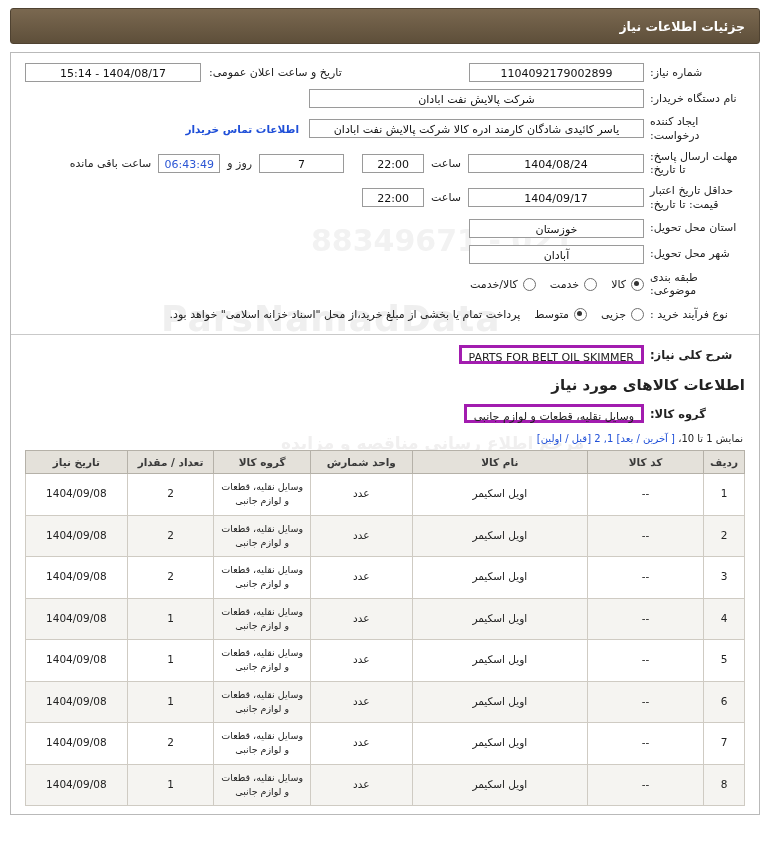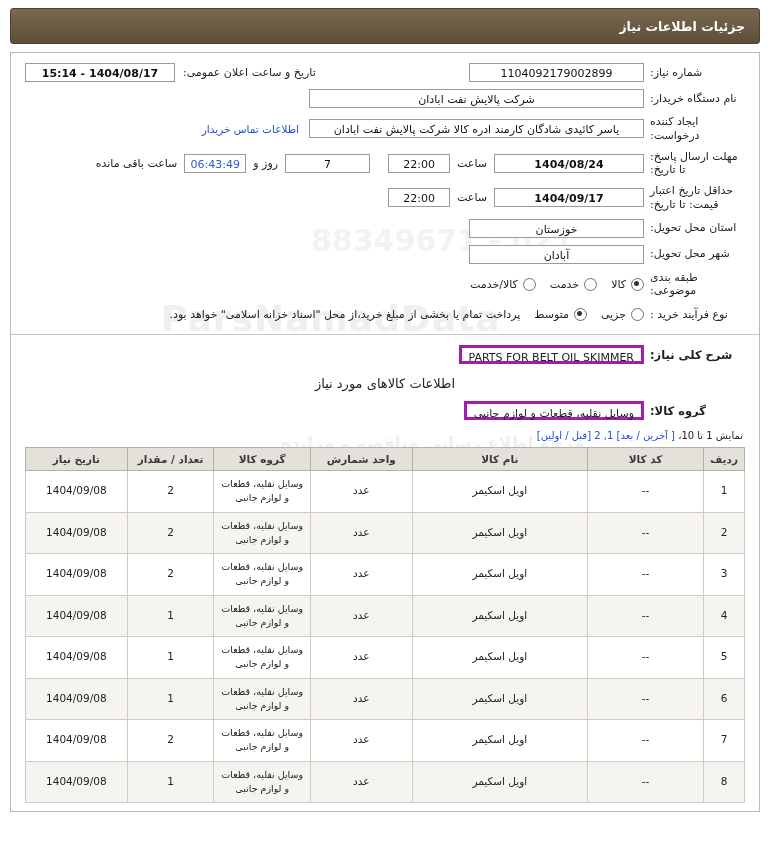--- a/index.html
+++ b/index.html
@@ -100,34 +100,35 @@
     box-sizing: border-box;
     text-align: center;
     color: #111;
     overflow: hidden;
     white-space: nowrap;
   }
   .fbox.wide { width: 335px; }
   .fbox.mid  { width: 175px; }
   .fbox.small{ width: 85px; }
   .fbox.tiny { width: 62px; }
-  .fbox.date { width: 150px; font-weight: bold; }
+  .fbox.date { width: 176px; }
   .fbox.prov { width: 175px; }
 
   .inline-label {
     font-size: 11px;
     padding: 0 7px;
     white-space: nowrap;
   }
   .link {
     color: #1f4fd8;
     font-size: 10.5px;
     padding-right: 10px;
     text-decoration: none;
     cursor: pointer;
+    font-weight: bold;
   }
 
   .countdown {
     color: #2a55d4;
     border: 1px solid #9a9a9a;
     background: #fff;
     width: 62px;
     height: 19px;
     line-height: 19px;
     text-align: center;
@@ -189,23 +190,22 @@
     border: 3px solid #a21caf;
     background: #fff;
     font-size: 11px;
     height: 19px;
     line-height: 19px;
     padding: 0 7px;
     box-sizing: border-box;
     white-space: nowrap;
   }
   .center-head {
-    text-align: center;
-    font-weight: normal;
-    font-size: 13px;
+    font-weight: bold;
+    font-size: 15px;
     margin: 12px 0 10px 0;
   }
 
   
   .paging {
     text-align: right;
     font-size: 10px;
     margin: 4px 2px 6px 0;
   }
   .paging a { color: #1f4fd8; text-decoration: none; }

